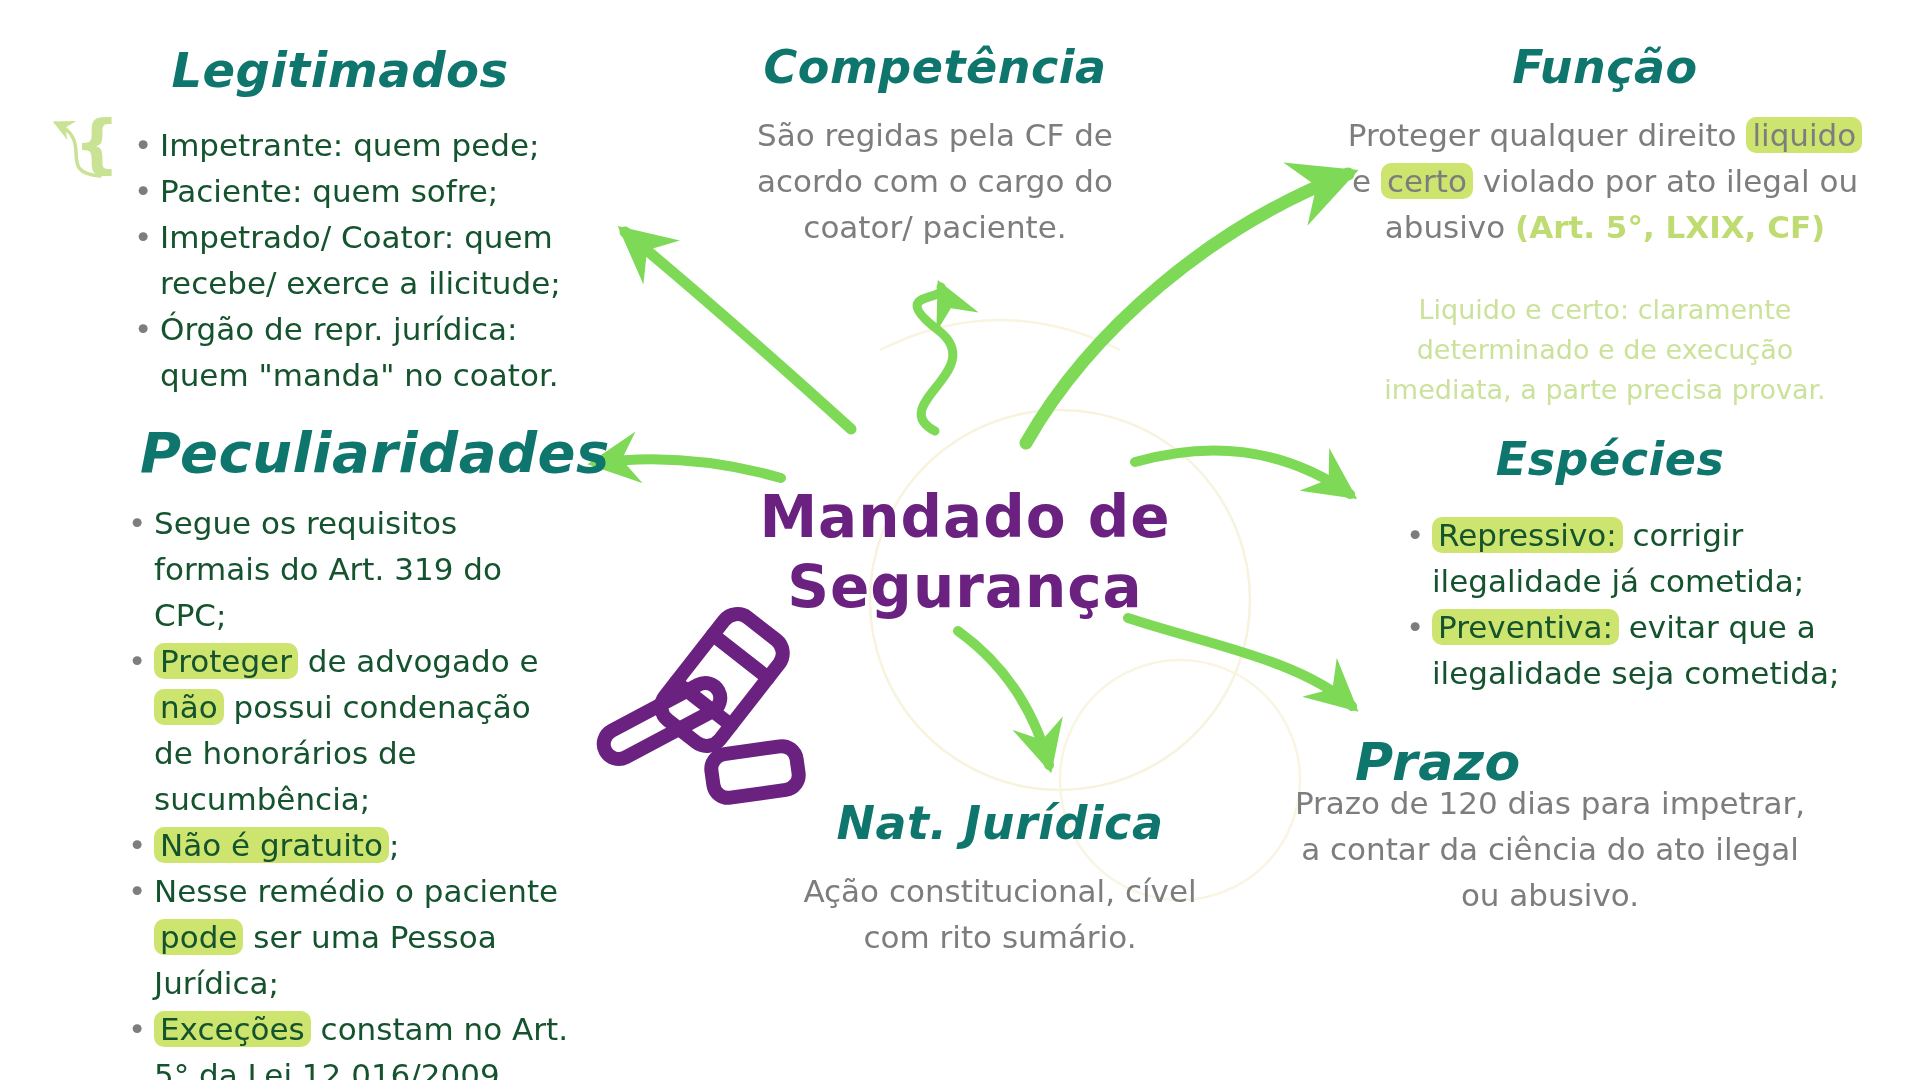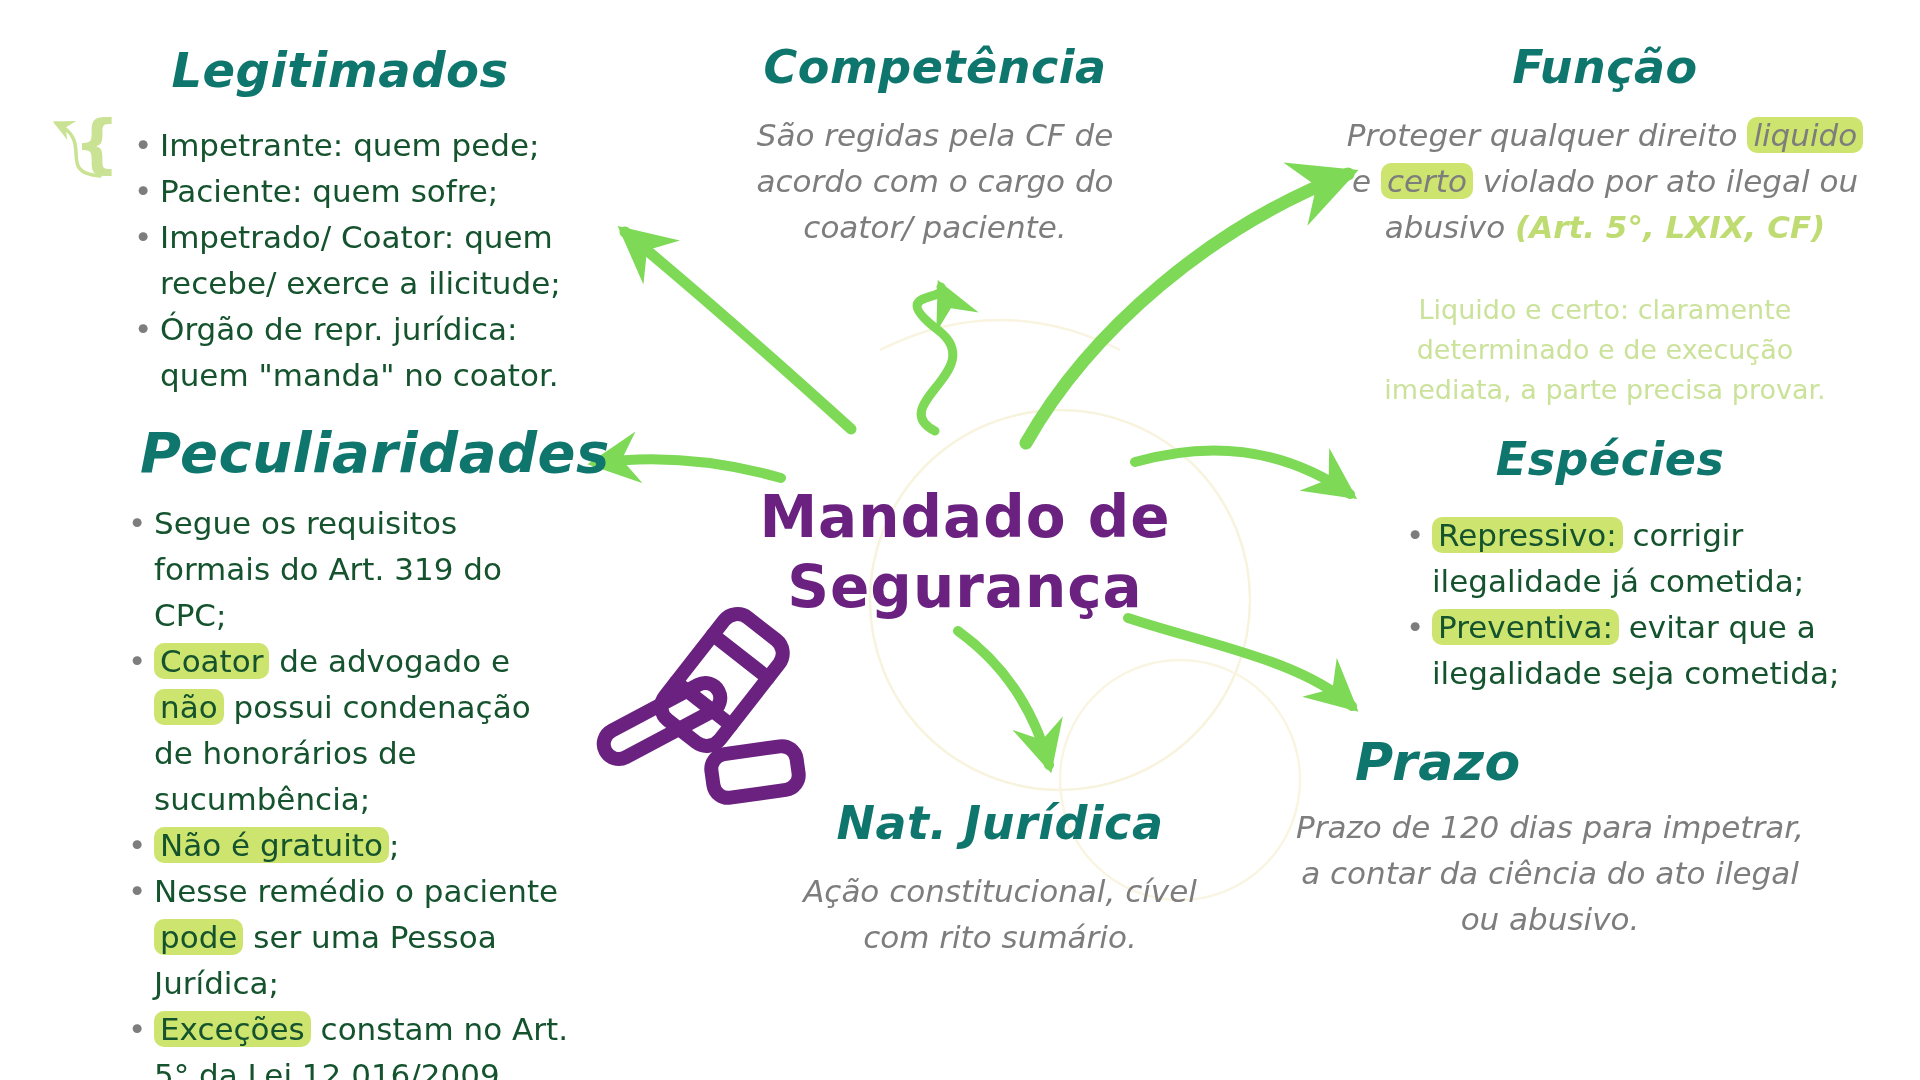--- a/index.html
+++ b/index.html
@@ -1,21 +1,21 @@
 <!DOCTYPE html>
 <html><head>
 <meta charset="utf-8">
 <style>
   html,body{margin:0;padding:0;background:#ffffff;}
   #canvas{position:relative;width:1920px;height:1080px;background:#ffffff;overflow:hidden;
           font-family:"DejaVu Sans","Liberation Sans",sans-serif;}
   .abs{position:absolute;}
   .title{color:#0f766e;font-weight:800;text-align:center;letter-spacing:.5px;font-style:italic;}
   .body-text{color:#7d7d7d;font-size:31px;line-height:46px;}
-  .centered{text-align:center;font-style:italic;}
+  .centered{text-align:center;}
   ul.bullets{list-style:none;margin:0;padding:0;}
   ul.bullets li{position:relative;padding-left:32px;color:#14532d;font-size:31px;line-height:46px;}
   ul.bullets li::before{content:"•";position:absolute;left:6px;color:#7d7d7d;}
   .hl{background:#cde46e;border-radius:10px;padding:0 6px;box-decoration-break:clone;margin-top:36px;-webkit-box-decoration-break:clone;}
   .accent{color:#bedc72;font-weight:bold;}
   #note{color:#b9d874;font-weight:bold;font-size:24px;line-height:1.22;text-align:center;white-space:pre-line;}
   #brace{color:#c9e293;font-weight:bold;font-size:64px;line-height:1;}
   #funcao-note{color:#cbe29b;font-size:27px;line-height:40px;text-align:center;}
   #center-title{color:#6a2180;font-weight:800;font-size:58px;line-height:70px;text-align:center;letter-spacing:1px;}
   svg{display:block;}
@@ -75,36 +75,36 @@
   <div class="abs title" style="left:735px;top:40px;width:400px;font-size:46px;">Competência</div>
   <div class="abs body-text centered" style="left:730px;top:112px;width:410px;">São regidas pela CF de acordo com o cargo do coator/ paciente.</div>
 
   <div class="abs title" style="left:1455px;top:40px;width:300px;font-size:46px;">Função</div>
   <div class="abs body-text centered" style="left:1345px;top:112px;width:520px;"><span>Proteger qualquer direito </span><span class="hl">liquido</span><span> e </span><span class="hl">certo</span><span> violado por ato ilegal ou abusivo </span><span class="accent">(Art. 5°, LXIX, CF)</span></div>
   <div class="abs" id="funcao-note" style="left:1350px;top:290px;width:510px;">Liquido e certo: claramente determinado e de execução imediata, a parte precisa provar.</div>
 
   <div class="abs title" style="left:140px;top:420px;width:380px;font-size:56px;">Peculiaridades</div>
   <ul class="abs bullets" style="left:122px;top:500px;width:450px;">
       <li><span>Segue os requisitos formais do Art. 319 do CPC;</span></li>
-      <li><span class="hl">Coator</span><span> de advogado e </span><span class="hl">não</span><span> possui condenação de honorários de sucumbência;</span></li>
+      <li><span class="hl">Proteger</span><span> de advogado e </span><span class="hl">não</span><span> possui condenação de honorários de sucumbência;</span></li>
       <li><span class="hl">Não é gratuito</span><span>;</span></li>
       <li><span>Nesse remédio o paciente </span><span class="hl">pode</span><span> ser uma Pessoa Jurídica;</span></li>
       <li><span class="hl">Exceções</span><span> constam no Art. 5° da Lei 12.016/2009.</span></li>
     </ul>
 
   <div class="abs" id="center-title" style="left:715px;top:482px;width:500px;">
     <div>Mandado de</div>
     <div>Segurança</div>
   </div>
 
   <div class="abs title" style="left:1455px;top:432px;width:310px;font-size:46px;">Espécies</div>
   <ul class="abs bullets" style="left:1400px;top:512px;width:480px;">
       <li><span class="hl">Repressivo:</span><span> corrigir ilegalidade já cometida;</span></li>
       <li><span class="hl">Preventiva:</span><span> evitar que a ilegalidade seja cometida;</span></li>
     </ul>
 
   <div class="abs title" style="left:1355px;top:732px;width:260px;font-size:52px;text-align:left;">Prazo</div>
-  <div class="abs body-text centered" style="left:1290px;top:804px;width:520px;">Prazo de 120 dias para impetrar, a contar da ciência do ato ilegal ou abusivo.</div>
+  <div class="abs body-text centered" style="left:1290px;top:780px;width:520px;">Prazo de 120 dias para impetrar, a contar da ciência do ato ilegal ou abusivo.</div>
 
   <div class="abs title" style="left:800px;top:796px;width:400px;font-size:46px;">Nat. Jurídica</div>
   <div class="abs body-text centered" style="left:780px;top:868px;width:440px;">Ação constitucional, cível com rito sumário.</div>
 
 </div>
 
 </body></html>

